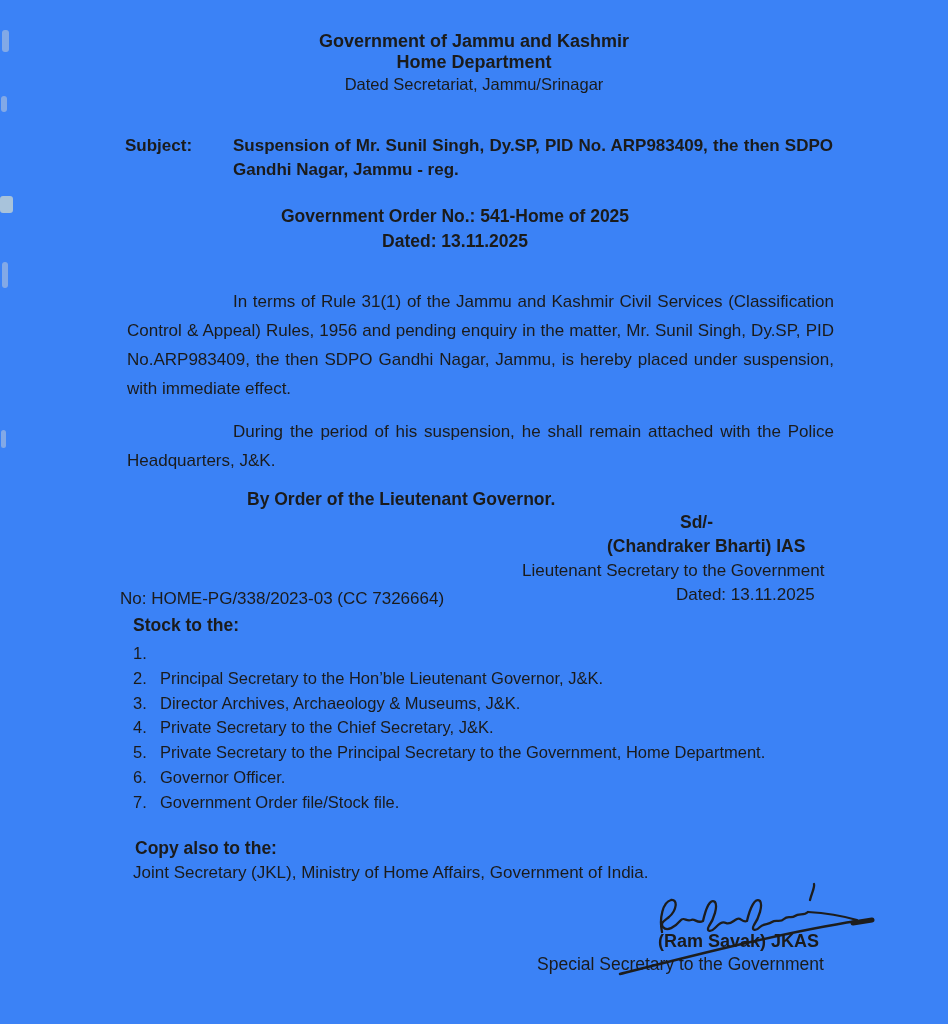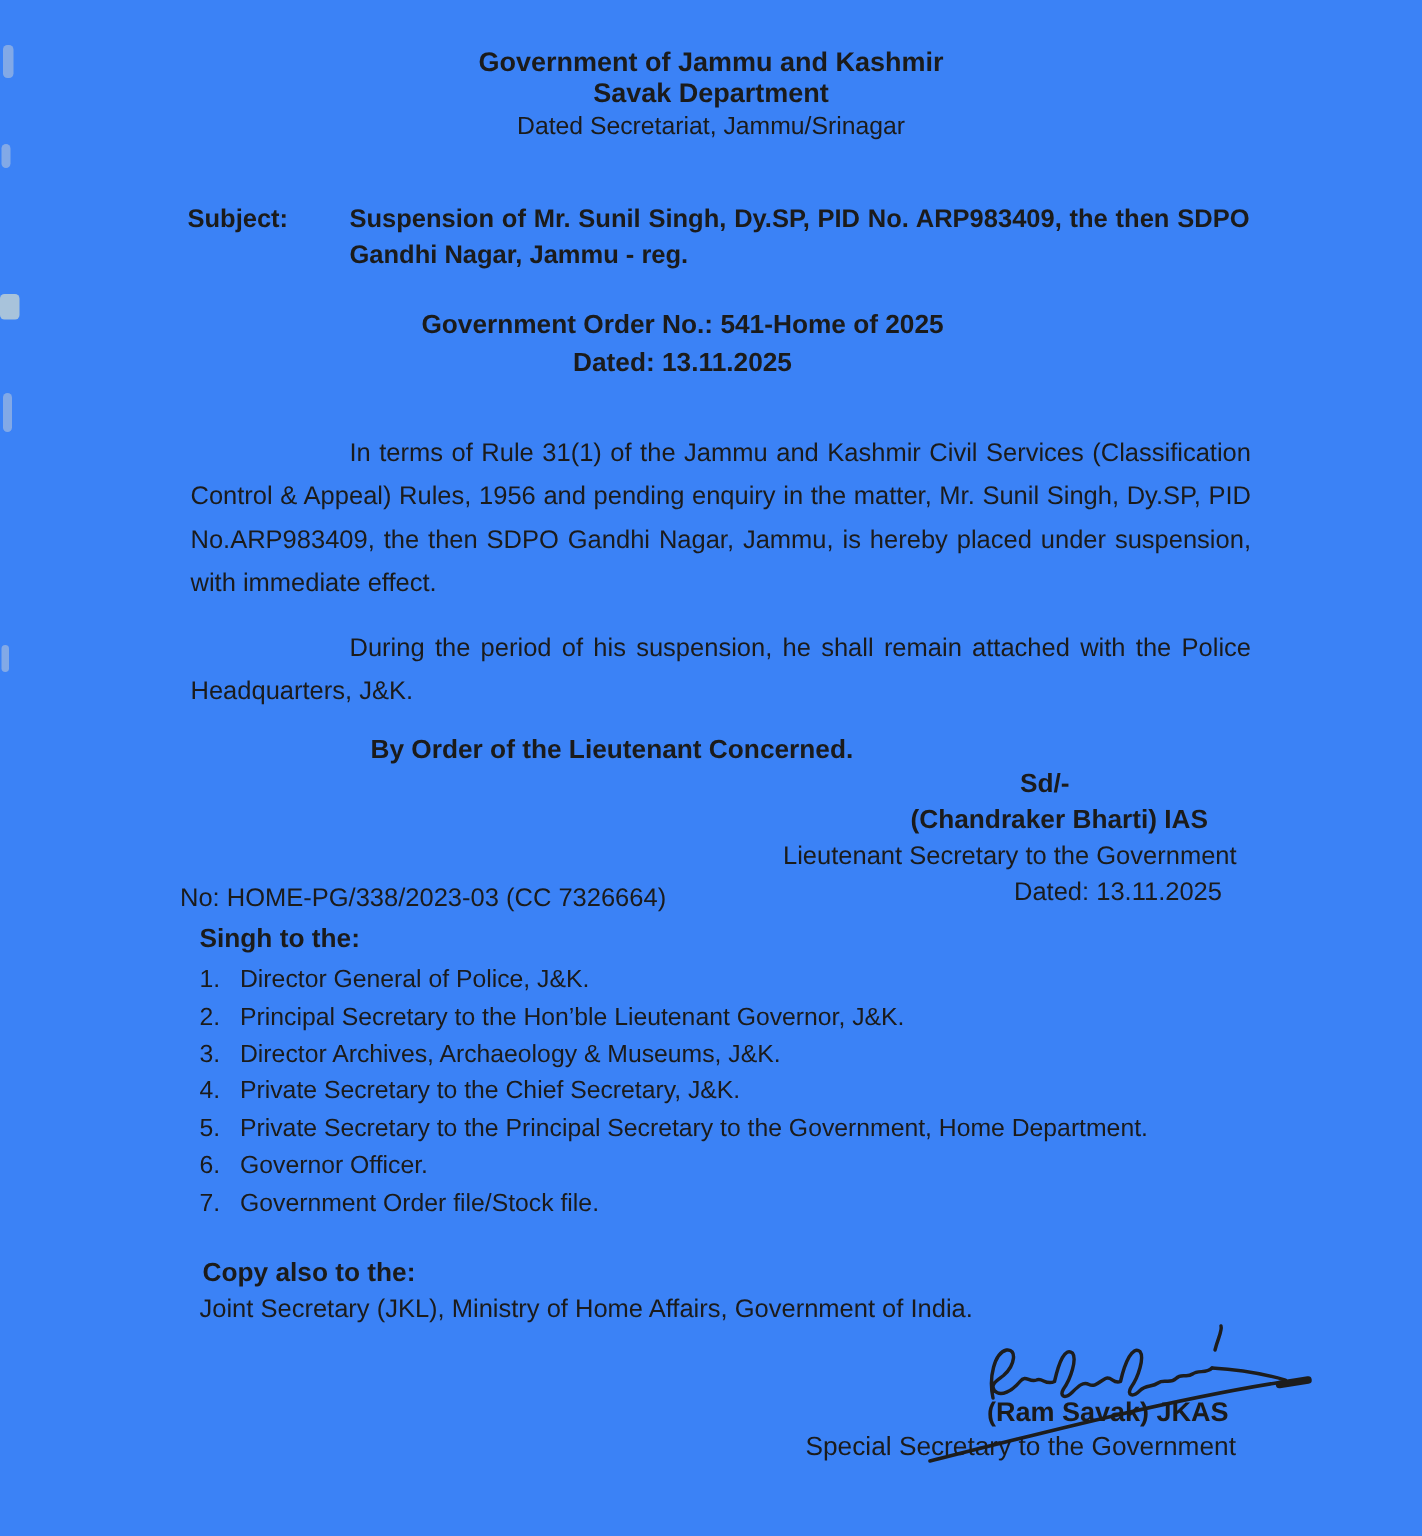--- a/index.html
+++ b/index.html
@@ -59,51 +59,50 @@
 <div class="page">
 
   <div class="smudge" style="left:2px;top:30px;width:7px;height:22px;"></div>
   <div class="smudge" style="left:1px;top:96px;width:6px;height:16px;"></div>
   <div class="smudge yellow" style="left:0px;top:196px;width:13px;height:17px;"></div>
   <div class="smudge" style="left:2px;top:262px;width:6px;height:26px;"></div>
   <div class="smudge" style="left:1px;top:430px;width:5px;height:18px;"></div>
 
   <div class="hdr abs">
     <div class="b h1">Government of Jammu and Kashmir</div>
-    <div class="b h2">Savak Department</div>
+    <div class="b h2">Home Department</div>
     <div class="h3">Dated Secretariat, Jammu/Srinagar</div>
   </div>
 
   <div class="subject abs">
     <div class="b slabel">Subject:</div>
     <div class="b stext">Suspension of Mr. Sunil Singh, Dy.SP, PID No. ARP983409, the then SDPO Gandhi Nagar, Jammu - reg.</div>
   </div>
 
   <div class="order abs b">
     <div>Government Order No.: 541-Home of 2025</div>
     <div>Dated: 13.11.2025</div>
   </div>
 
   <p class="para abs p1">In terms of Rule 31(1) of the Jammu and Kashmir Civil Services (Classification Control &amp; Appeal) Rules, 1956 and pending enquiry in the matter, Mr. Sunil Singh, Dy.SP, PID No.ARP983409, the then SDPO Gandhi Nagar, Jammu, is hereby placed under suspension, with immediate effect.</p>
   <p class="para abs p2">During the period of his suspension, he shall remain attached with the Police Headquarters, J&amp;K.</p>
 
-  <div class="abs b byorder">By Order of the Lieutenant Concerned.</div>
+  <div class="abs b byorder">By Order of the Lieutenant Governor.</div>
 
   <div class="abs b sd">Sd/-</div>
   <div class="abs b signame">(Chandraker Bharti) IAS</div>
   <div class="abs sigdesig">Lieutenant Secretary to the Government</div>
   <div class="abs sigdate">Dated: 13.11.2025</div>
 
   <div class="abs refno">No: HOME-PG/338/2023-03 (CC 7326664)</div>
 
-  <div class="abs b copyhead">Singh to the:</div>
+  <div class="abs b copyhead">Stock to the:</div>
   <div class="abs copylist">
     <div class="row">
       <span class="no">1.</span>
-      <span>Director General of Police, J&amp;K.</span>
     </div>
     <div class="row">
       <span class="no">2.</span>
       <span>Principal Secretary to the Hon’ble Lieutenant Governor, J&amp;K.</span>
     </div>
     <div class="row">
       <span class="no">3.</span>
       <span>Director Archives, Archaeology &amp; Museums, J&amp;K.</span>
     </div>
     <div class="row">

